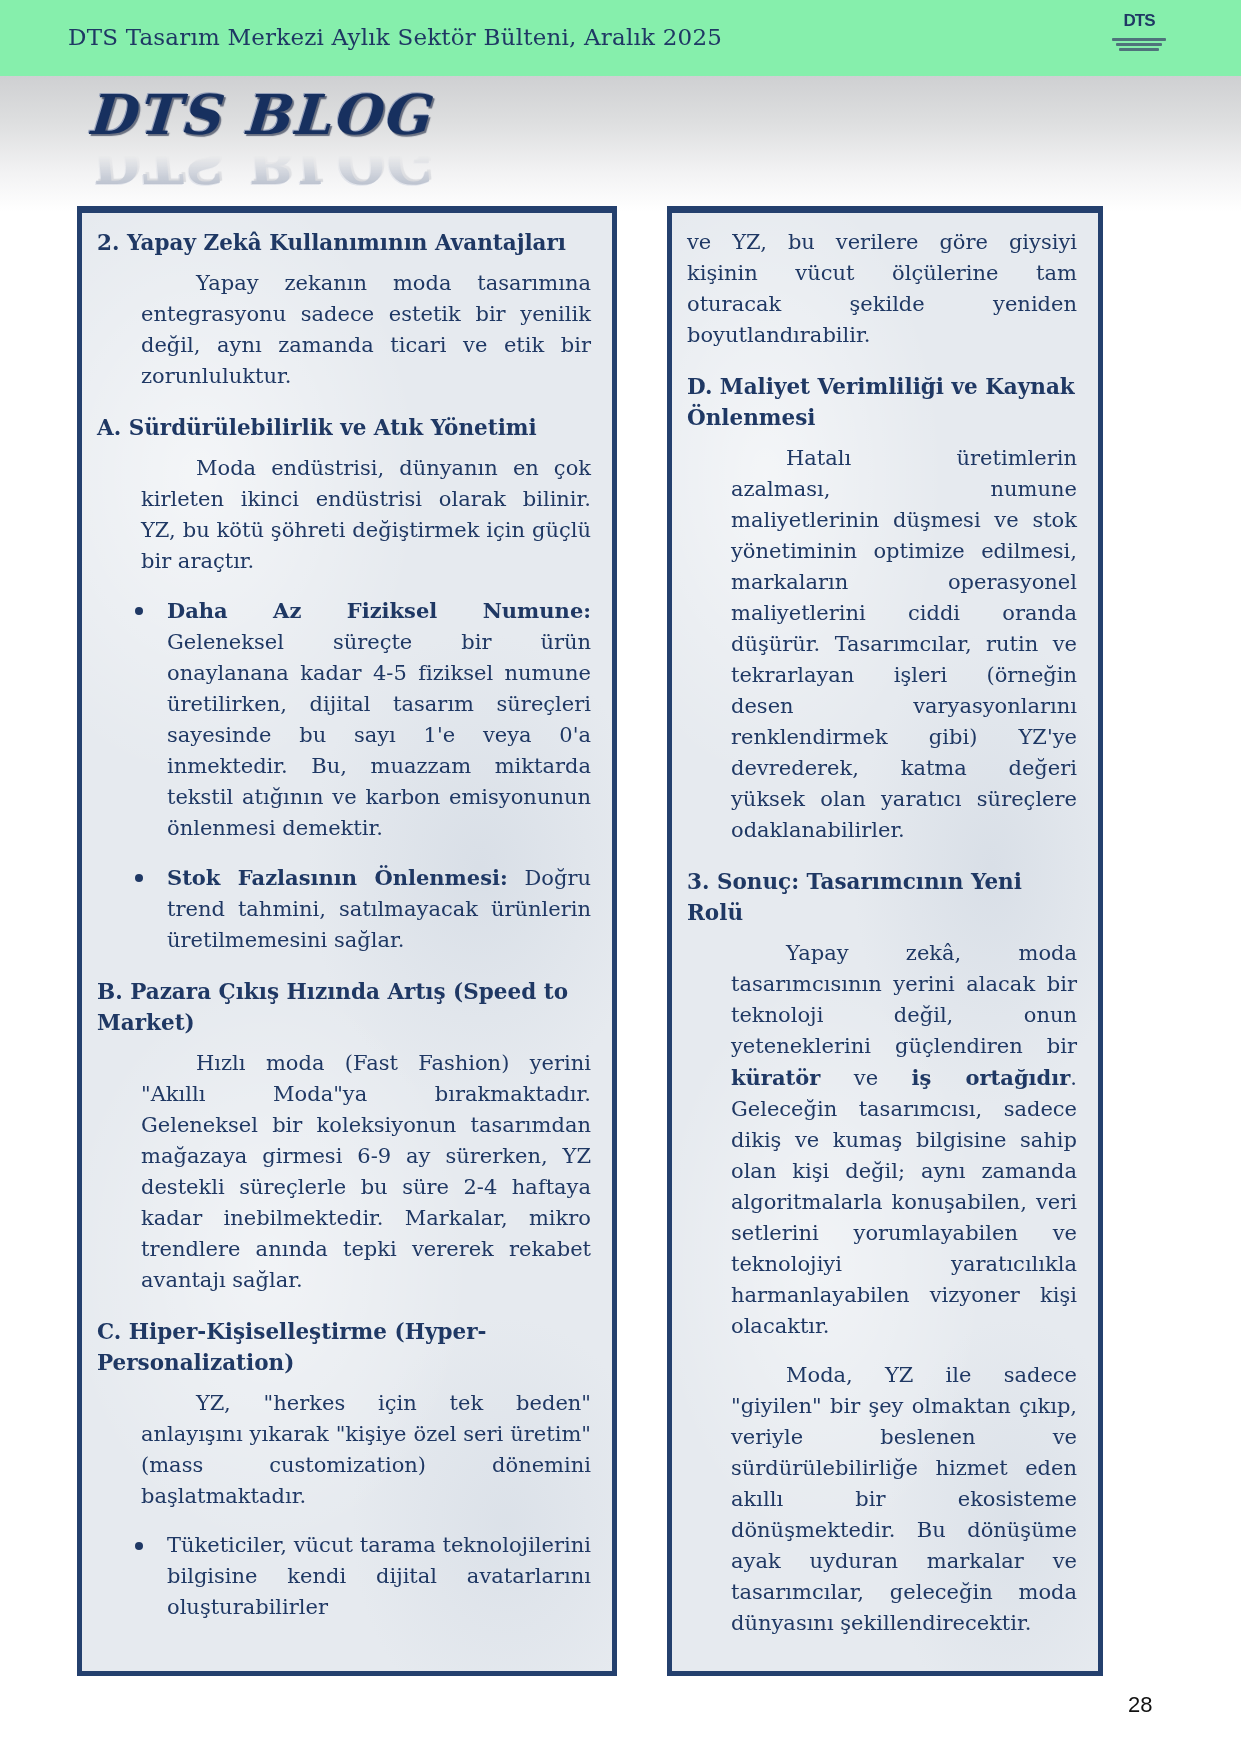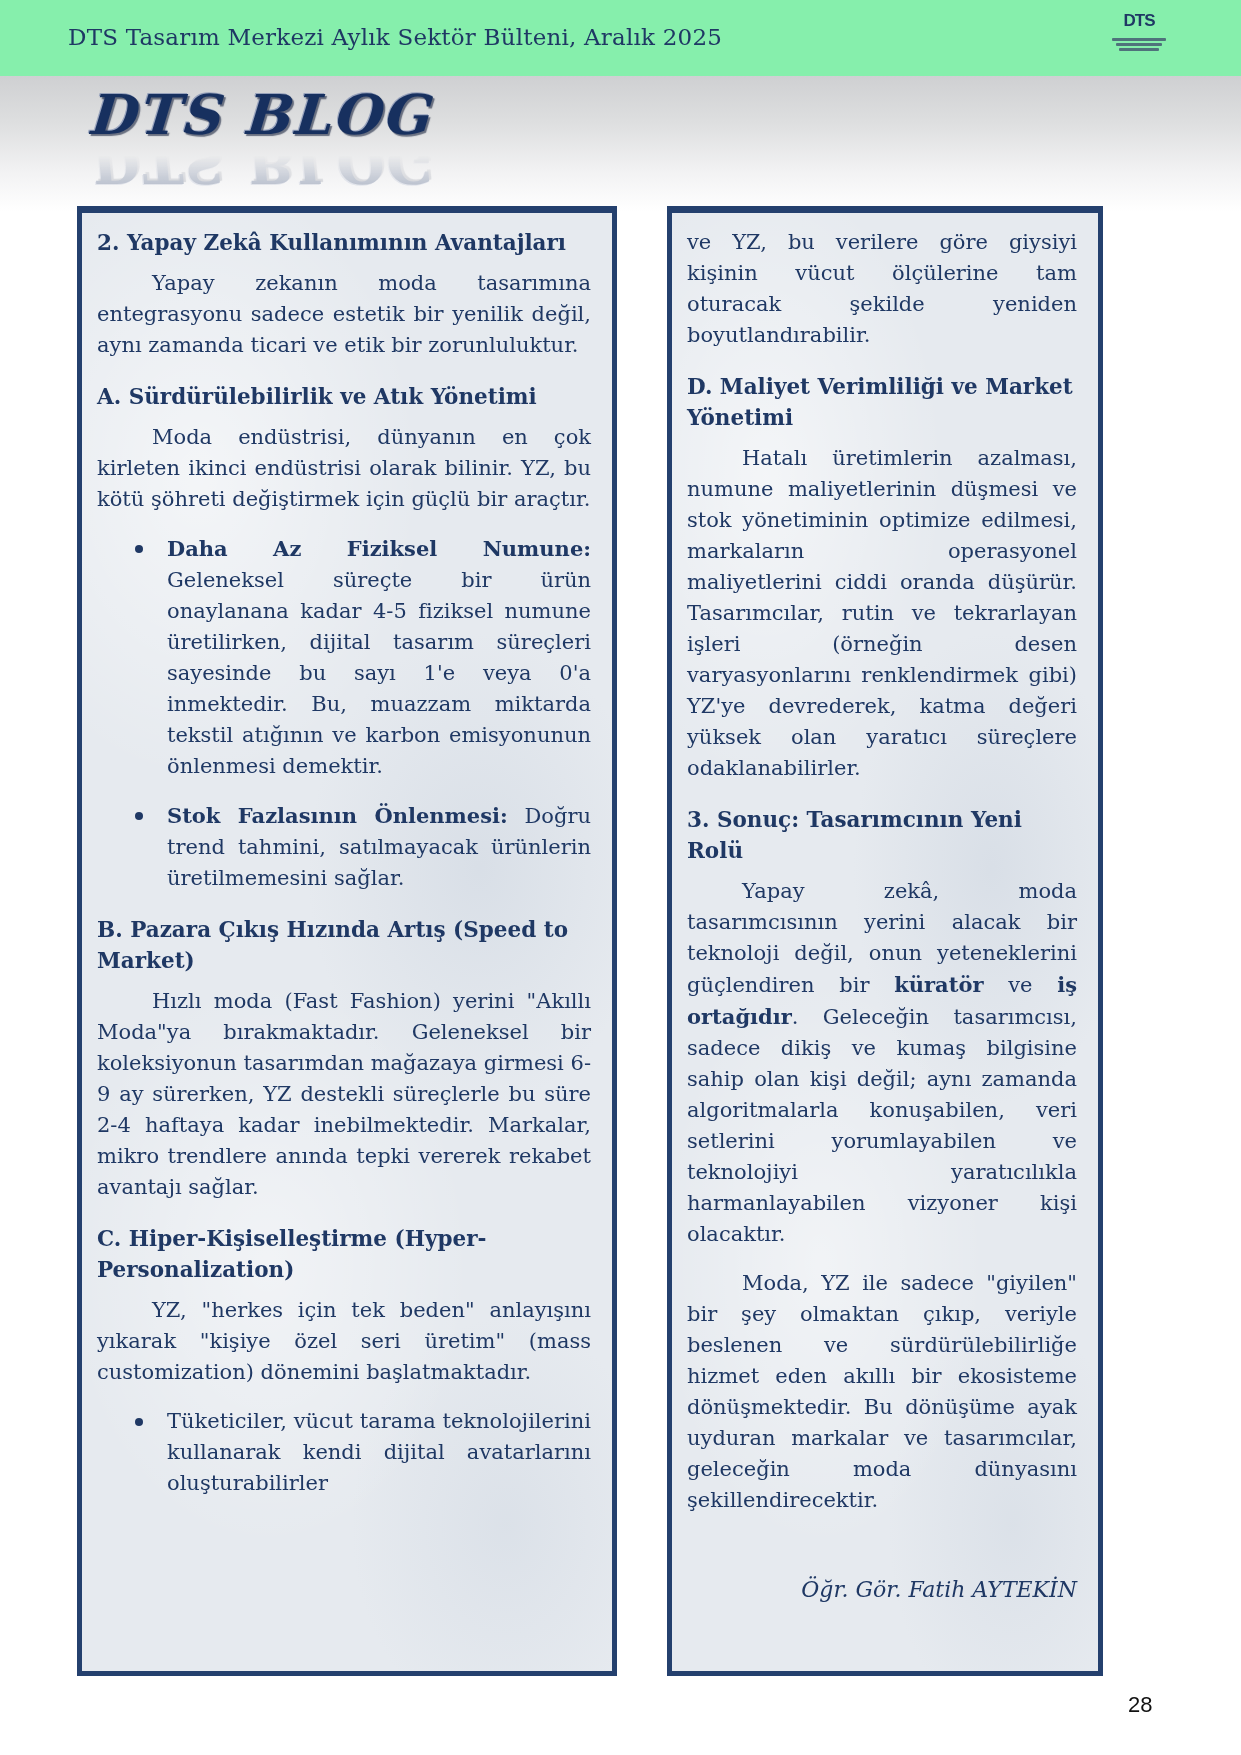--- a/index.html
+++ b/index.html
@@ -90,21 +90,21 @@
     text-align:justify;
     color:var(--navy);
   }
   .heading{
     font-weight:bold;font-size:21.5px;
     text-align:left;
     margin:20px 0 10px 0;
   }
   .blk:first-child{margin-top:6px;}
   .para{margin:0 0 18px 0;}
-  .para.indent{text-indent:55px;}
+  .para.indent{text-indent:55px;margin-left:44px;}
   .bullet{
     position:relative;
     margin:0 0 18px 0;
     padding-left:70px;
   }
   .bullet::before{
     content:"";
     position:absolute;left:38px;top:12px;
     width:8px;height:8px;border-radius:50%;
     background:var(--navy);
@@ -151,27 +151,27 @@
       <h3 class="blk heading">2. Yapay Zekâ Kullanımının Avantajları</h3>
       <p class="blk para indent"><span>Yapay zekanın moda tasarımına entegrasyonu sadece estetik bir yenilik değil, aynı zamanda ticari ve etik bir zorunluluktur.</span></p>
       <h3 class="blk heading">A. Sürdürülebilirlik ve Atık Yönetimi</h3>
       <p class="blk para indent"><span>Moda endüstrisi, dünyanın en çok kirleten ikinci endüstrisi olarak bilinir. YZ, bu kötü şöhreti değiştirmek için güçlü bir araçtır.</span></p>
       <div class="blk bullet"><span class="bold">Daha Az Fiziksel Numune:</span> Geleneksel süreçte bir ürün onaylanana kadar 4-5 fiziksel numune üretilirken, dijital tasarım süreçleri sayesinde bu sayı 1'e veya 0'a inmektedir. Bu, muazzam miktarda tekstil atığının ve karbon emisyonunun önlenmesi demektir.</div>
       <div class="blk bullet"><span class="bold">Stok Fazlasının Önlenmesi:</span> Doğru trend tahmini, satılmayacak ürünlerin üretilmemesini sağlar.</div>
       <h3 class="blk heading">B. Pazara Çıkış Hızında Artış (Speed to Market)</h3>
       <p class="blk para indent"><span>Hızlı moda (Fast Fashion) yerini "Akıllı Moda"ya bırakmaktadır. Geleneksel bir koleksiyonun tasarımdan mağazaya girmesi 6-9 ay sürerken, YZ destekli süreçlerle bu süre 2-4 haftaya kadar inebilmektedir. Markalar, mikro trendlere anında tepki vererek rekabet avantajı sağlar.</span></p>
       <h3 class="blk heading">C. Hiper-Kişiselleştirme (Hyper-Personalization)</h3>
       <p class="blk para indent"><span>YZ, "herkes için tek beden" anlayışını yıkarak "kişiye özel seri üretim" (mass customization) dönemini başlatmaktadır.</span></p>
-      <div class="blk bullet">Tüketiciler, vücut tarama teknolojilerini kullanarak kendi dijital avatarlarını oluşturabilirler</div>
+      <div class="blk bullet">Tüketiciler, vücut tarama teknolojilerini bilgisine kendi dijital avatarlarını oluşturabilirler</div>
     </div>
 </div>
 <div class="article-box right">
   <div id="right-content">
       <p class="blk para"><span>ve YZ, bu verilere göre giysiyi kişinin vücut ölçülerine tam oturacak şekilde yeniden boyutlandırabilir.</span></p>
-      <h3 class="blk heading">D. Maliyet Verimliliği ve Market Yönetimi</h3>
+      <h3 class="blk heading">D. Maliyet Verimliliği ve Kaynak Önlenmesi</h3>
       <p class="blk para indent"><span>Hatalı üretimlerin azalması, numune maliyetlerinin düşmesi ve stok yönetiminin optimize edilmesi, markaların operasyonel maliyetlerini ciddi oranda düşürür. Tasarımcılar, rutin ve tekrarlayan işleri (örneğin desen varyasyonlarını renklendirmek gibi) YZ'ye devrederek, katma değeri yüksek olan yaratıcı süreçlere odaklanabilirler.</span></p>
       <h3 class="blk heading">3. Sonuç: Tasarımcının Yeni Rolü</h3>
       <p class="blk para indent"><span>Yapay zekâ, moda tasarımcısının yerini alacak bir teknoloji değil, onun yeteneklerini güçlendiren bir </span><span class="bold">küratör</span><span> ve </span><span class="bold">iş ortağıdır</span><span>. Geleceğin tasarımcısı, sadece dikiş ve kumaş bilgisine sahip olan kişi değil; aynı zamanda algoritmalarla konuşabilen, veri setlerini yorumlayabilen ve teknolojiyi yaratıcılıkla harmanlayabilen vizyoner kişi olacaktır.</span></p>
       <p class="blk para indent"><span>Moda, YZ ile sadece "giyilen" bir şey olmaktan çıkıp, veriyle beslenen ve sürdürülebilirliğe hizmet eden akıllı bir ekosisteme dönüşmektedir. Bu dönüşüme ayak uyduran markalar ve tasarımcılar, geleceğin moda dünyasını şekillendirecektir.</span></p>
       <div class="blk signature">Öğr. Gör. Fatih AYTEKİN</div>
     </div>
 </div>
 
 <div class="page-number">28</div>
 

